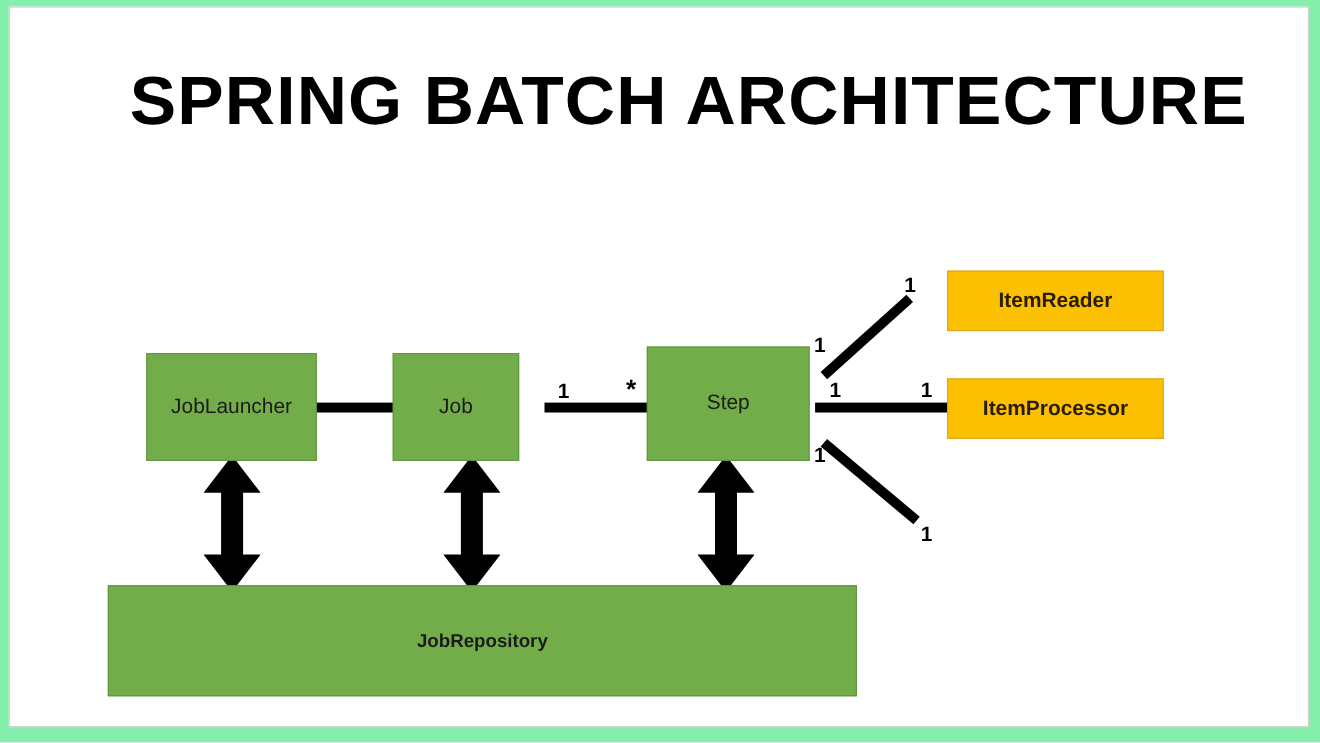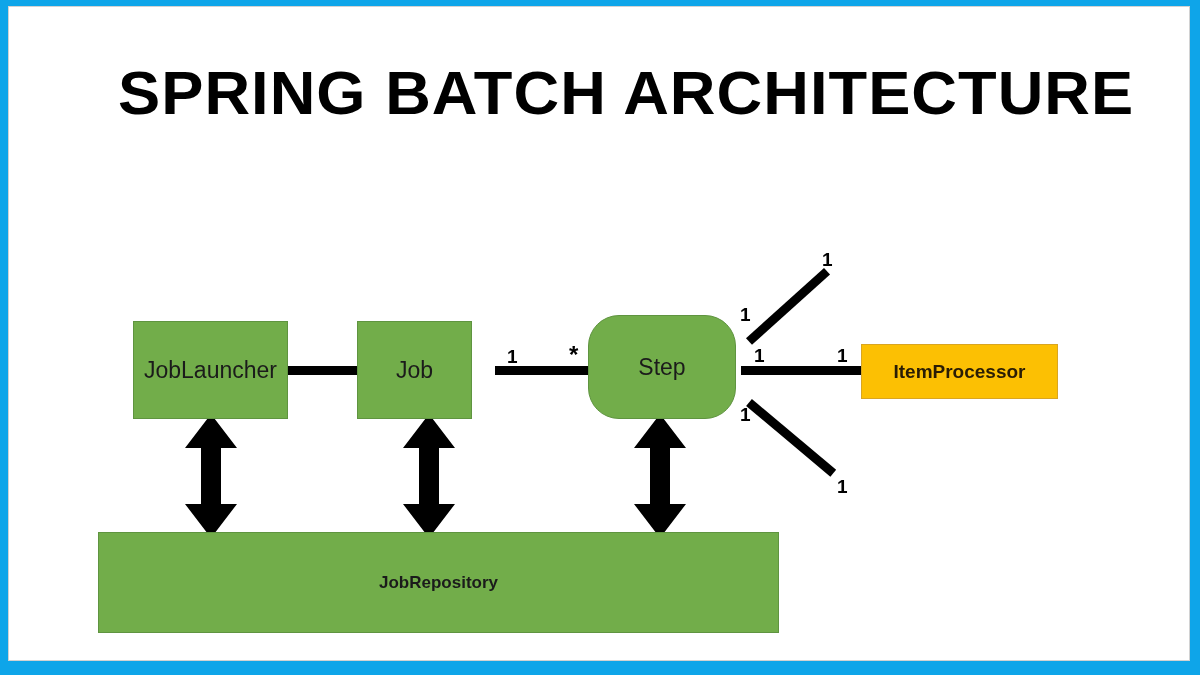--- a/index.html
+++ b/index.html
@@ -4,21 +4,21 @@
 <style>
   html, body {
     margin: 0;
     padding: 0;
     background: #e9e9e9;
   }
   #slide {
     position: relative;
     width: 1200px;
     height: 675px;
-    background: #0ea5e9;
+    background: #86efac;
     overflow: hidden;
     font-family: "Liberation Sans", sans-serif;
   }
   
   #slide-frame {
     position: absolute;
     left: 8px;
     top: 6px;
     width: 1182px;
     height: 655px;
@@ -48,21 +48,21 @@
     display: flex;
     align-items: center;
     justify-content: center;
     text-align: center;
     z-index: 4;
   }
   .node.green {
     background: #72AD4A;
     border: 1px solid #5f9440;
     color: #1b1b1b;
-    font-size: 23px;
+    font-size: 19px;
     font-weight: 400;
   }
   .node.orange {
     background: #FCC003;
     border: 1px solid #d9a521;
     color: #2a1d05;
     font-size: 19px;
     font-weight: 700;
   }
   .node.repo {
@@ -142,28 +142,31 @@
   </div>
 
   <div class="node green" style="left:133px; top:321px; width:155px; height:98px;">
     <span>JobLauncher</span>
   </div>
 
   <div class="node green" style="left:357px; top:321px; width:115px; height:98px;">
     <span>Job</span>
   </div>
 
-  <div class="node green" style="left:588px; top:315px; width:148px; height:104px;border-radius:31px;">
+  <div class="node green" style="left:588px; top:315px; width:148px; height:104px;">
     <span>Step</span>
   </div>
 
   <div class="node green repo" style="left:98px; top:532px; width:681px; height:101px;">
     <span>JobRepository</span>
   </div>
 
+  <div class="node orange" style="left:861px; top:246px; width:197px; height:55px;">
+    <span>ItemReader</span>
+  </div>
 
   <div class="node orange" style="left:861px; top:344px; width:197px; height:55px;">
     <span>ItemProcessor</span>
   </div>
 
 
   <div class="card" style="left:507px; top:347px;">1</div>
   <div class="card star" style="left:569px; top:343px;">*</div>
 
   <div class="card" style="left:740px; top:305px;">1</div>

